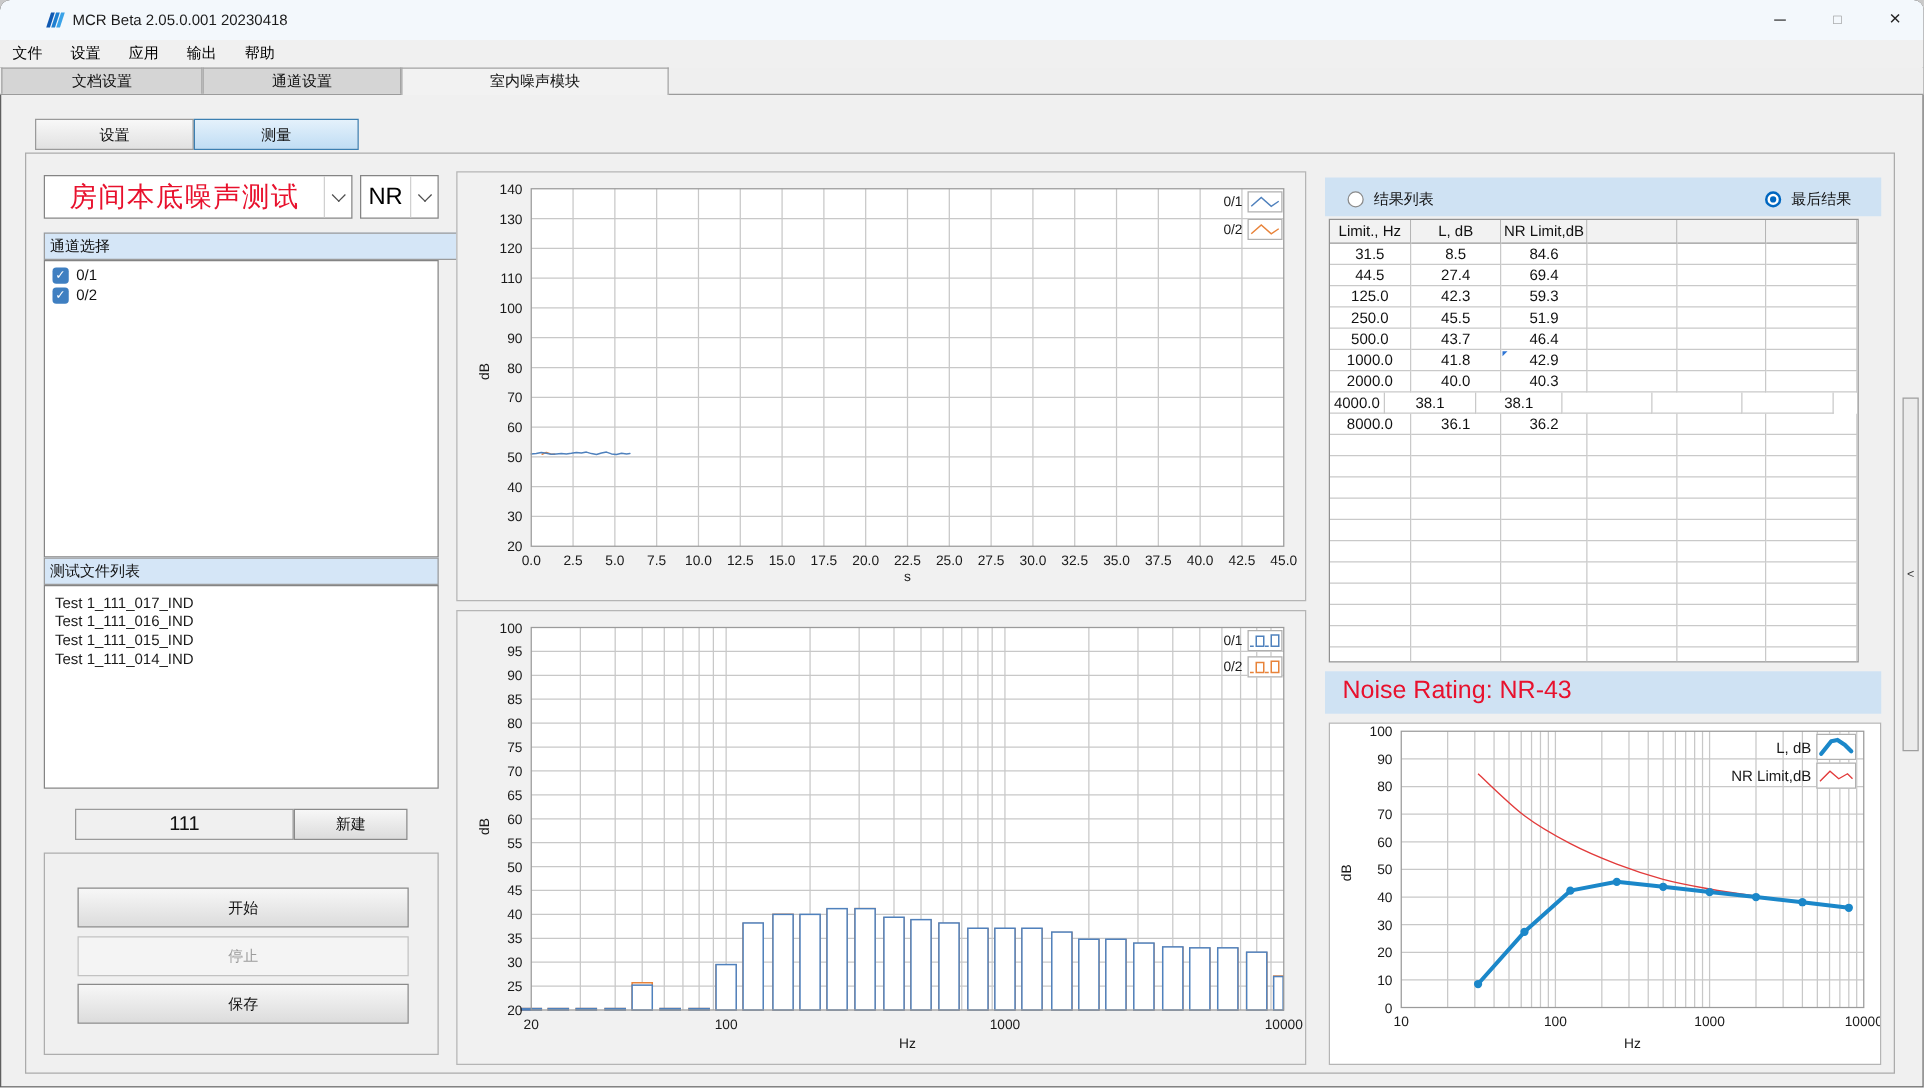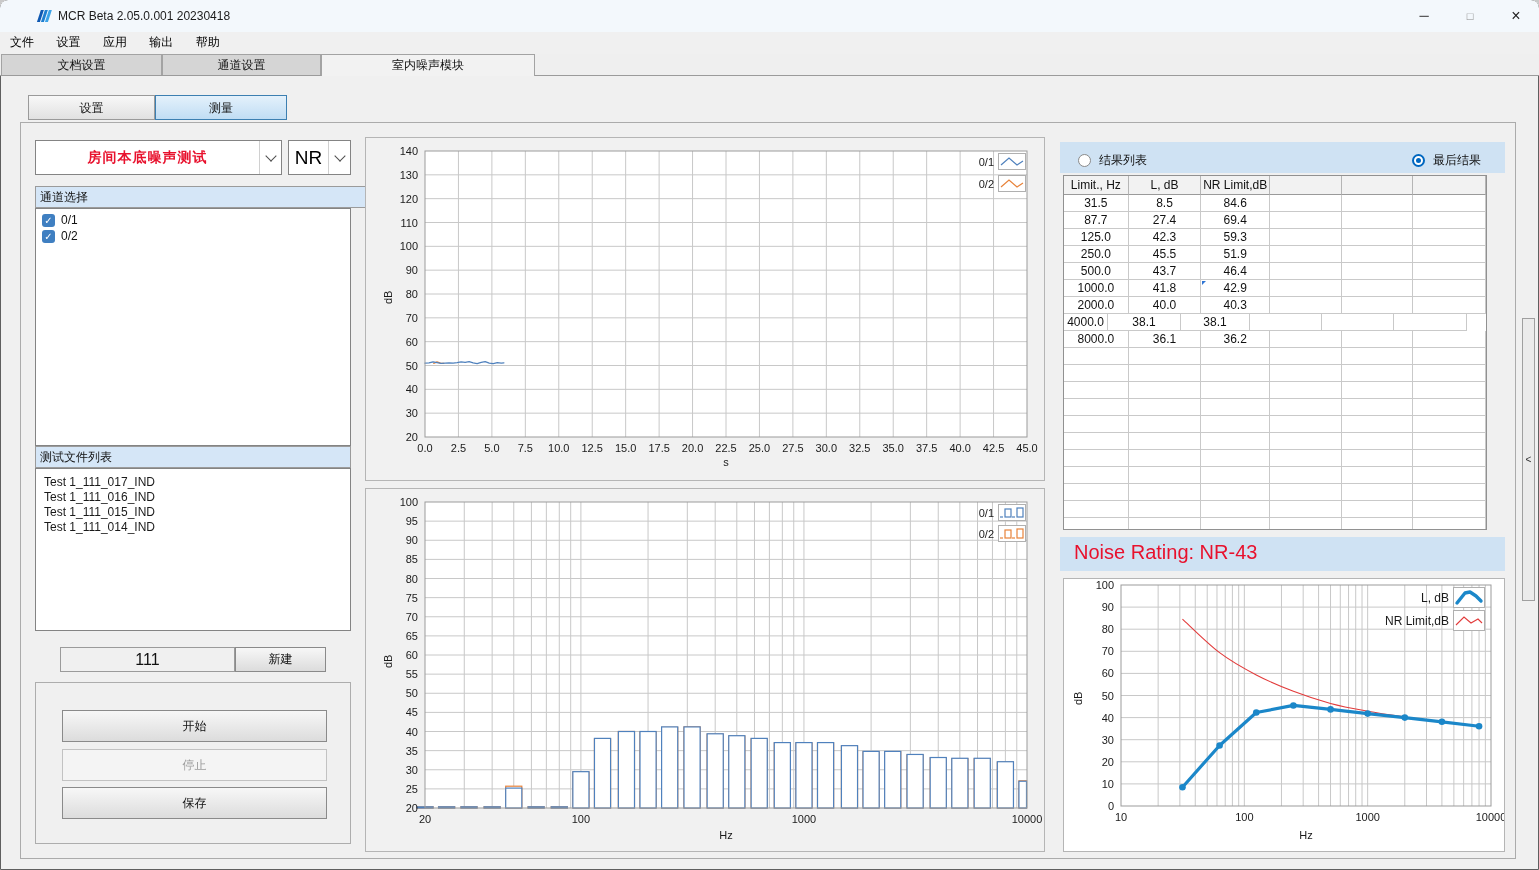--- a/index.html
+++ b/index.html
@@ -22,21 +22,21 @@
   
   .subtab{position:absolute;height:25px;line-height:24px;text-align:center;font-size:12px;color:#111;box-sizing:border-box;}
   .subtab.plain{background:linear-gradient(#f8f8f8,#e1e1e1);border:1px solid #9a9a9a;}
   .subtab.active{background:linear-gradient(#e4f1fb,#c0ddf4);border:1px solid #3c7fb1;}
   .outerbox{position:absolute;left:20px;top:122px;width:1496px;height:737px;border:1px solid #ababab;background:#f0f0f0;box-sizing:border-box;}
   
   .combo{position:absolute;background:#fff;border:1px solid #848484;box-sizing:border-box;}
   .combo .val{position:absolute;left:0;right:22px;top:0;bottom:0;display:flex;align-items:center;justify-content:center;}
   .combo .arrowbox{position:absolute;right:0;top:0;bottom:0;width:21px;border-left:1px solid #d0d0d0;display:flex;align-items:center;justify-content:center;}
   .chev{width:7px;height:7px;border-left:1.4px solid #4e4e4e;border-bottom:1.4px solid #4e4e4e;transform:rotate(-45deg);margin-top:-4px;}
-  .red-serif{font-family:"DejaVu Serif","Liberation Serif",serif;font-size:14px;letter-spacing:1px;font-weight:bold;}
+  .red-serif{font-family:"DejaVu Serif","Liberation Serif",serif;font-size:22px;letter-spacing:1px;}
   .nrval{font-size:19px;color:#000;}
   
   .sechead{position:absolute;background:#d5e6f7;border:1px solid #9b9b9b;box-sizing:border-box;font-size:12px;line-height:20px;padding-left:4px;color:#111;}
   .listbox{position:absolute;background:#fff;border:1px solid #848484;box-sizing:border-box;overflow:hidden;}
   .chrow{height:16px;display:flex;align-items:center;padding-left:6px;font-size:12px;color:#111;}
   .cbx{width:13px;height:13px;border-radius:3px;background:#3f7fc1;color:#fff;font-size:10px;line-height:13px;text-align:center;margin-right:6px;}
   .filerow{height:15px;line-height:15px;font-size:12px;color:#1a1a1a;padding-left:8px;white-space:nowrap;}
   
   .btn{position:absolute;background:linear-gradient(#f7f7f7,#dcdcdc);border:1px solid #8a8a8a;box-sizing:border-box;
        font-size:12px;color:#111;display:flex;align-items:center;justify-content:center;}
@@ -408,21 +408,21 @@
       </div>
       <div class="trow">
         <div class="tcell" style="width: 65px;">31.5</div>
         <div class="tcell" style="width: 73px;">8.5</div>
         <div class="tcell" style="width: 69px;">84.6</div>
         <div class="tcell" style="width: 72px;"></div>
         <div class="tcell" style="width: 72px;"></div>
         <div class="tcell" style="width: 73px;"></div>
       </div>
       <div class="trow">
-        <div class="tcell" style="width: 65px;">87.7</div>
+        <div class="tcell" style="width: 65px;">44.5</div>
         <div class="tcell" style="width: 73px;">27.4</div>
         <div class="tcell" style="width: 69px;">69.4</div>
         <div class="tcell" style="width: 72px;"></div>
         <div class="tcell" style="width: 72px;"></div>
         <div class="tcell" style="width: 73px;"></div>
       </div>
       <div class="trow">
         <div class="tcell" style="width: 65px;">125.0</div>
         <div class="tcell" style="width: 73px;">42.3</div>
         <div class="tcell" style="width: 69px;">59.3</div>

